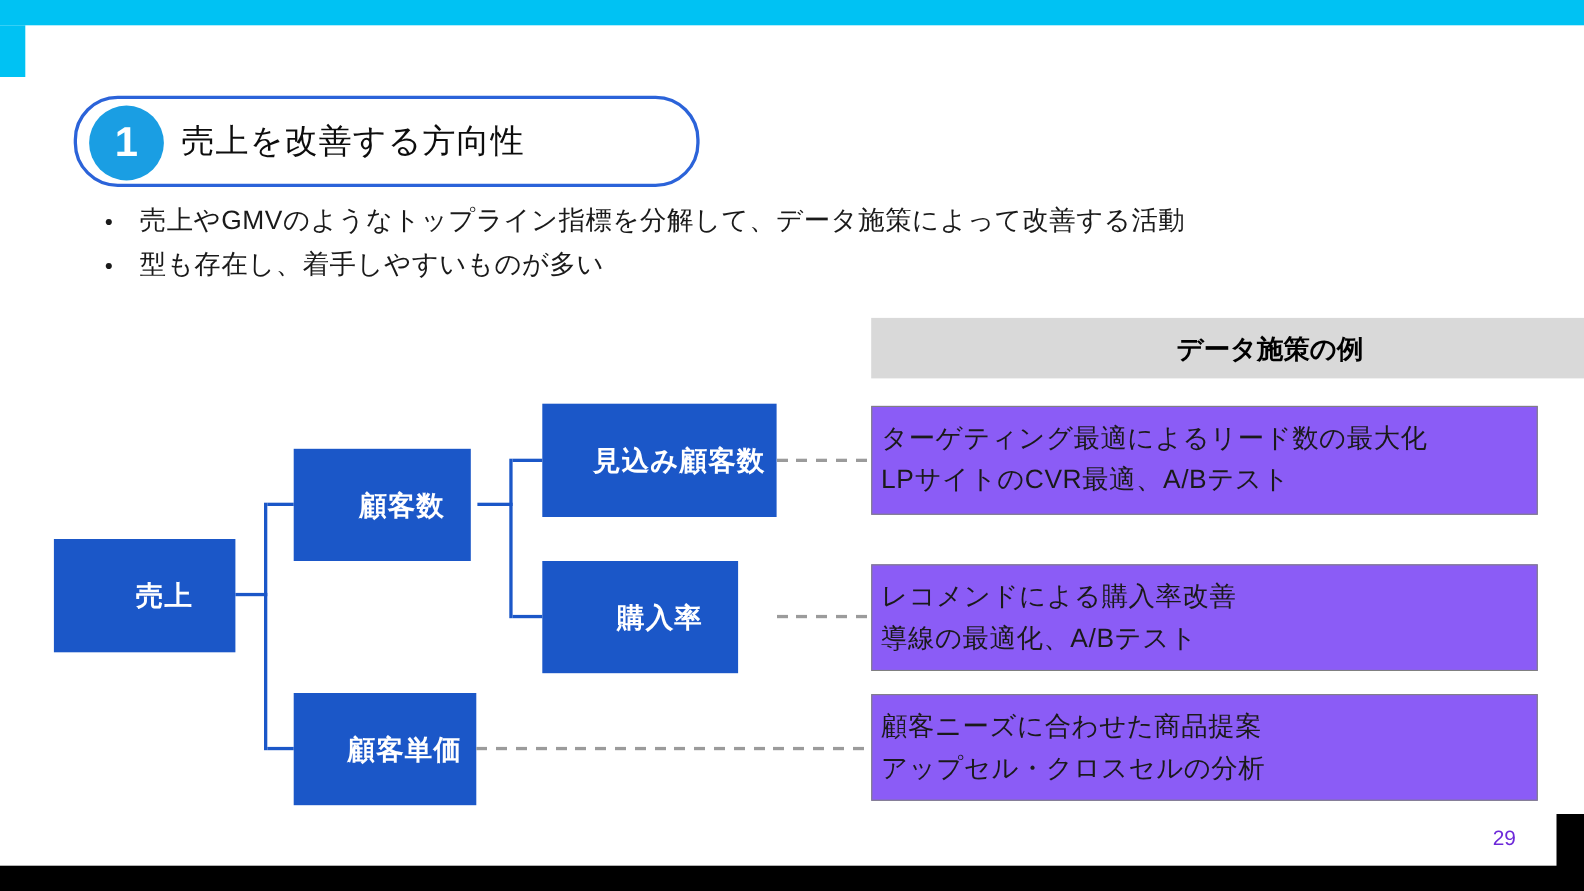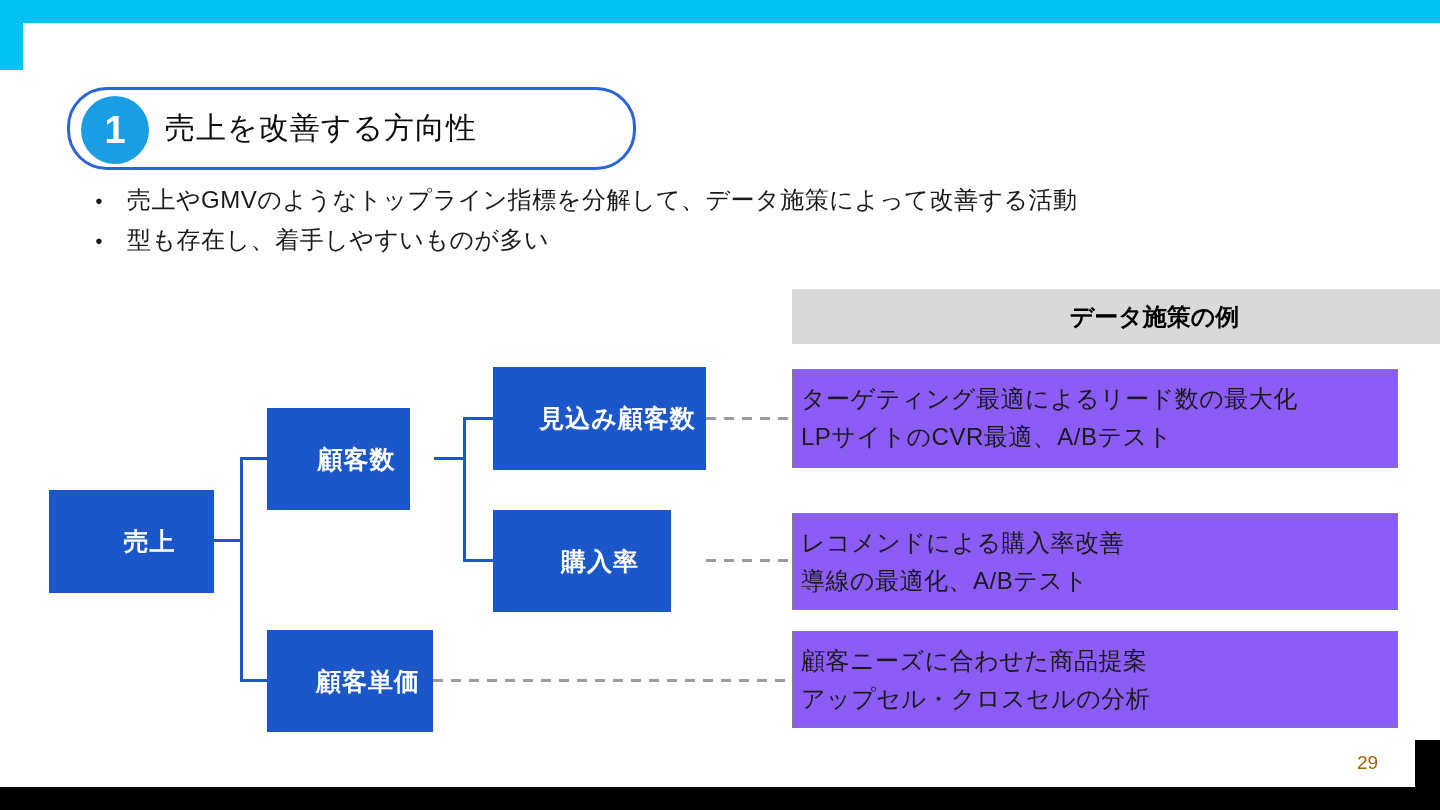--- a/index.html
+++ b/index.html
@@ -65,21 +65,21 @@
   .example-2 { top: 513px; height: 97px; }
   .example-3 { top: 631px; height: 97px; }
 
   
   .node {
     background: var(--node_blue, #1b57c8);
     color: #ffffff; font-weight: 700; font-size: 25px; letter-spacing: 1px;
     display: flex; align-items: center; justify-content: center; padding-left: 36px;
   }
   .node-sales        { left: 49px;  top: 490px; width: 165px; height: 103px; }
-  .node-customers    { left: 267px; top: 408px; width: 143px; height: 102px; }
+  .node-customers    { left: 267px; top: 408px; width: 161px; height: 102px; }
   .node-unit-price   { left: 267px; top: 630px; width: 166px; height: 102px; }
   .node-prospects    { left: 493px; top: 367px; width: 213px; height: 103px; }
   .node-purchase     { left: 493px; top: 510px; width: 178px; height: 102px; }
 
   
   .conn { background: var(--node_blue, #1b57c8); }
   .c-h1 { left: 214px; top: 539px; width: 29px;  height: 3px; }
   .c-v1 { left: 240px; top: 457px; width: 3px;   height: 225px; }
   .c-h2 { left: 243px; top: 457px; width: 24px;  height: 3px; }
   .c-h3 { left: 243px; top: 679px; width: 24px;  height: 3px; }
@@ -92,21 +92,21 @@
   .dash {
     height: 3px;
     background: repeating-linear-gradient(90deg,
       var(--dash_gray, #9b9b9b) 0 10px, transparent 10px 18px);
   }
   .d-1 { left: 706px; top: 417px; width: 86px; }
   .d-2 { left: 706px; top: 559px; width: 86px; }
   .d-3 { left: 433px; top: 679px; width: 359px; }
 
   
-  .page-number { left: 1357px; top: 752px; font-size: 19px; color: #a16207; }
+  .page-number { left: 1357px; top: 752px; font-size: 19px; color: #6d28d9; }
   .bottom-bar   { left: 0; top: 787px; width: 1440px; height: 23px; background: #000000; }
   .corner-block { left: 1415px; top: 740px; width: 25px; height: 70px; background: #000000; }
 </style>
 </head>
 <body>
 
 <div class="stage">
 
   <div class="abs top-bar"></div>
   <div class="abs top-strip"></div>

